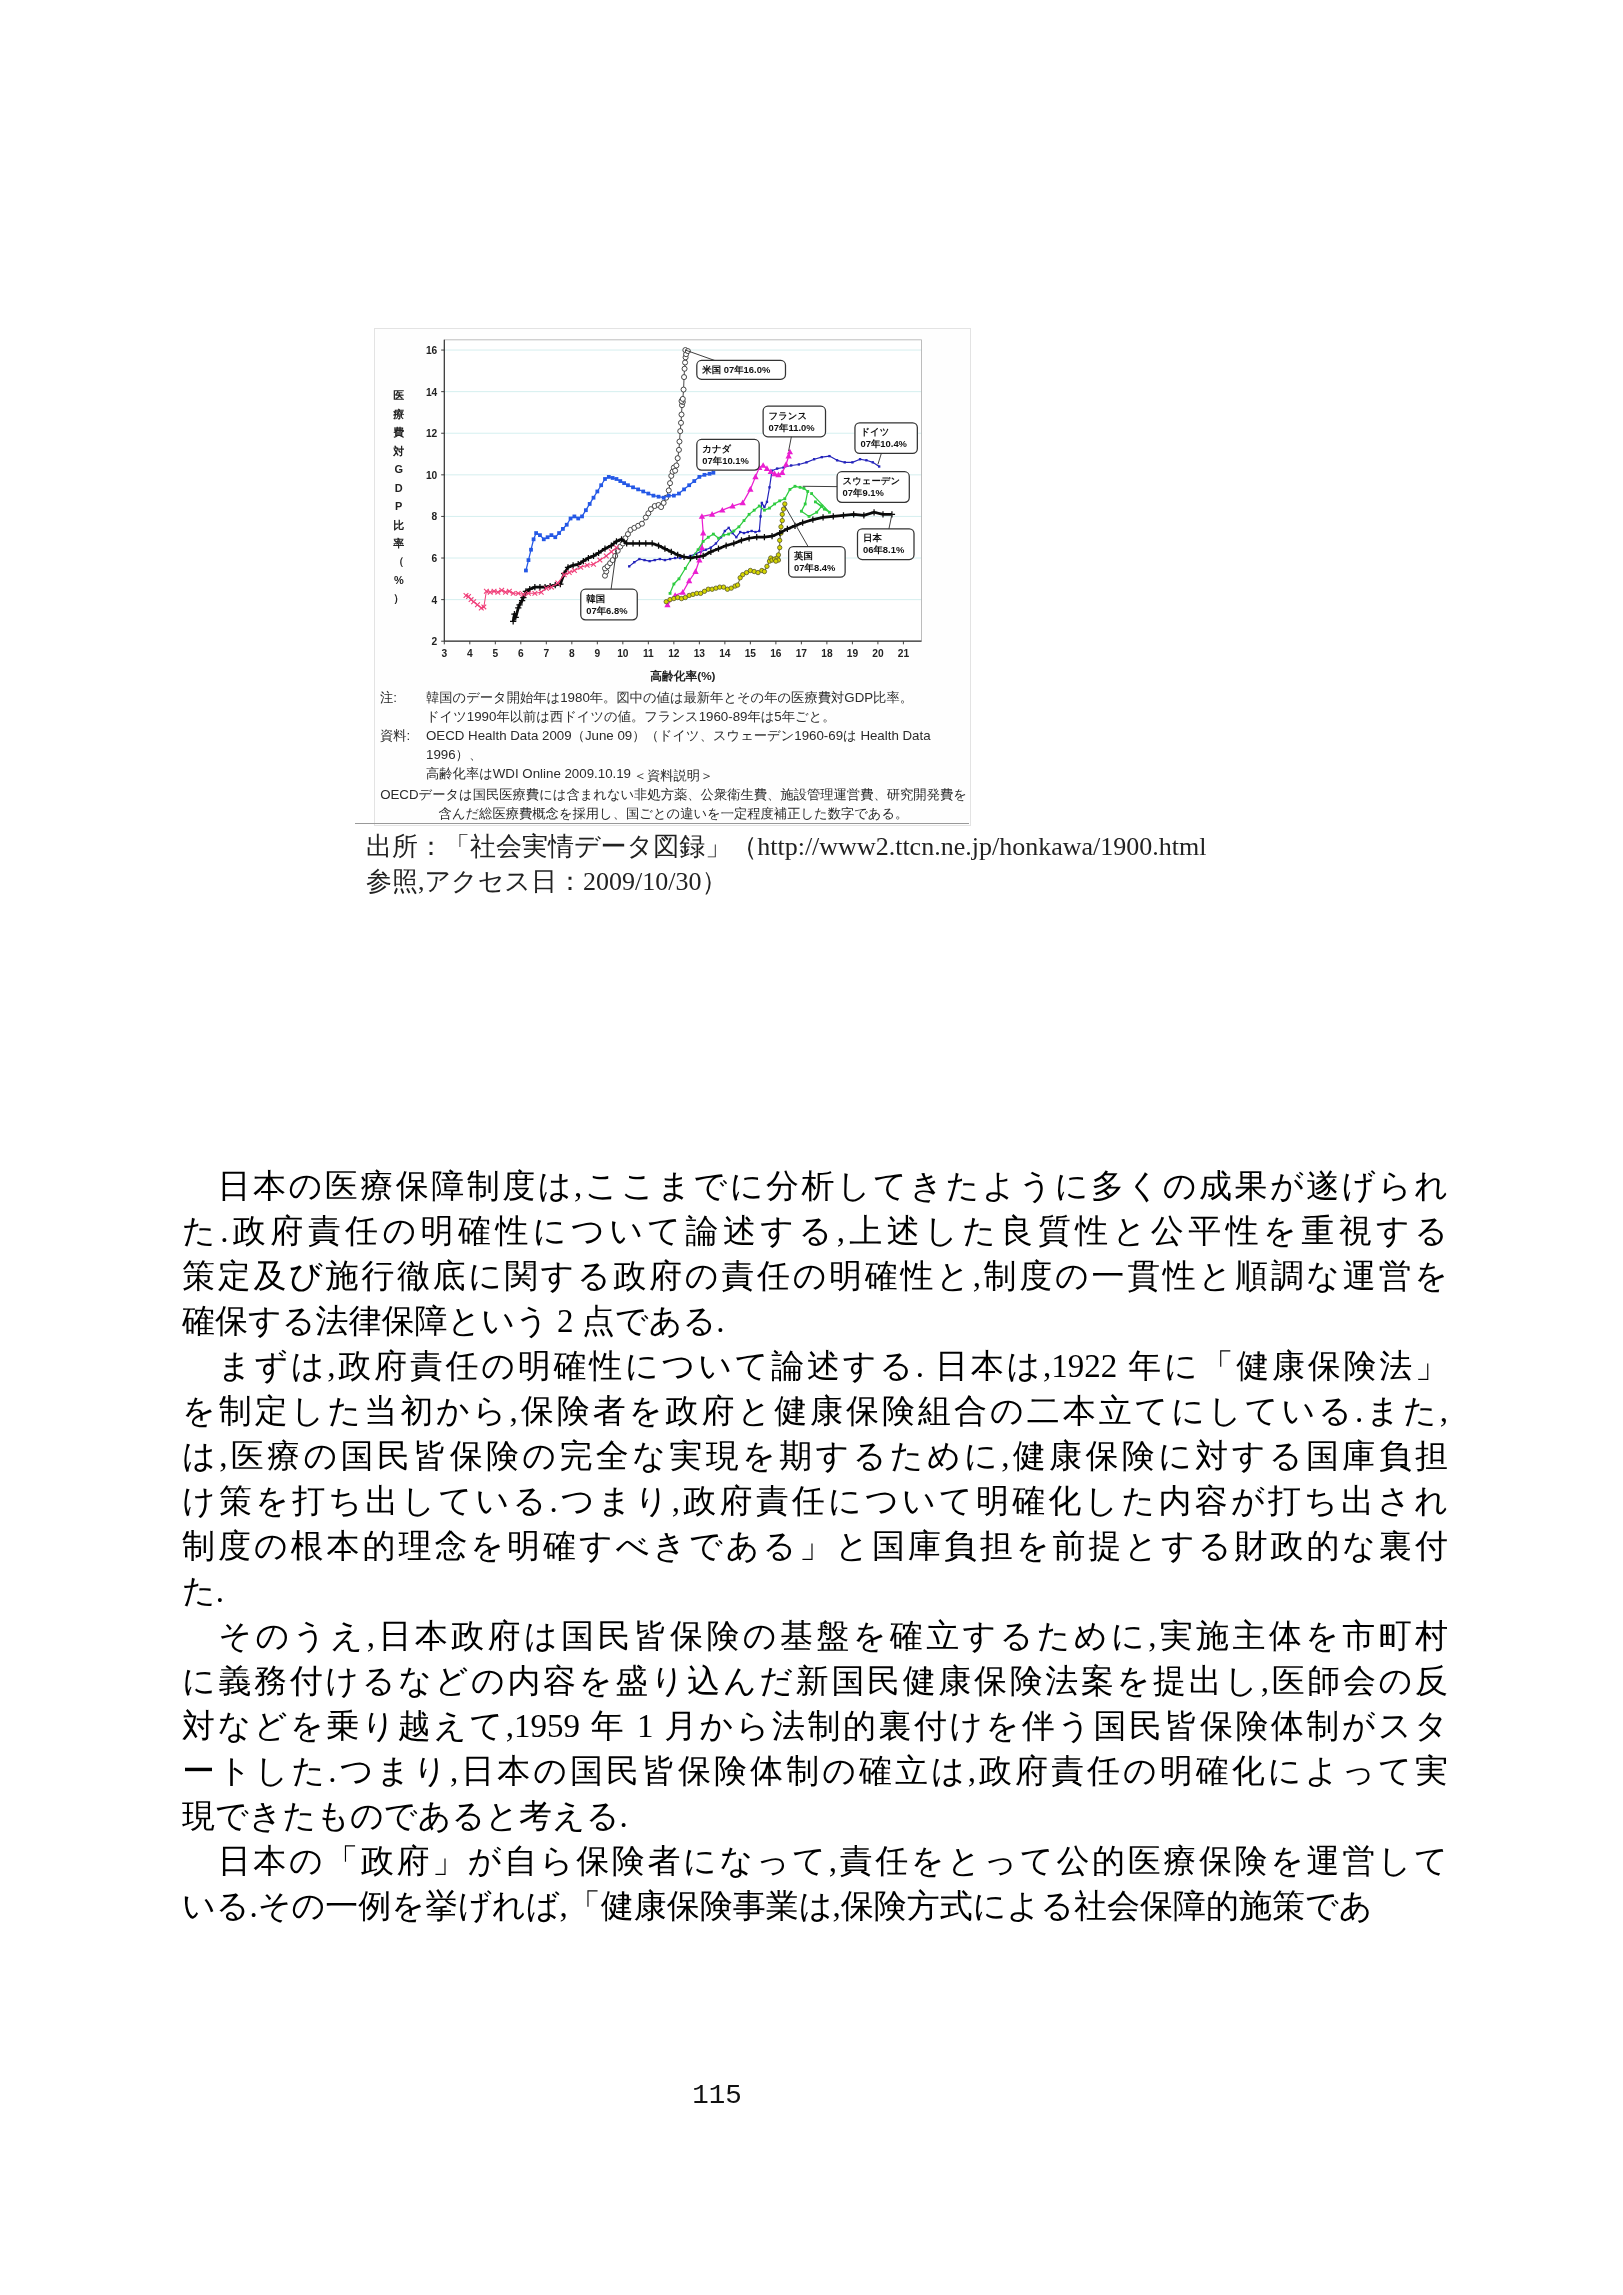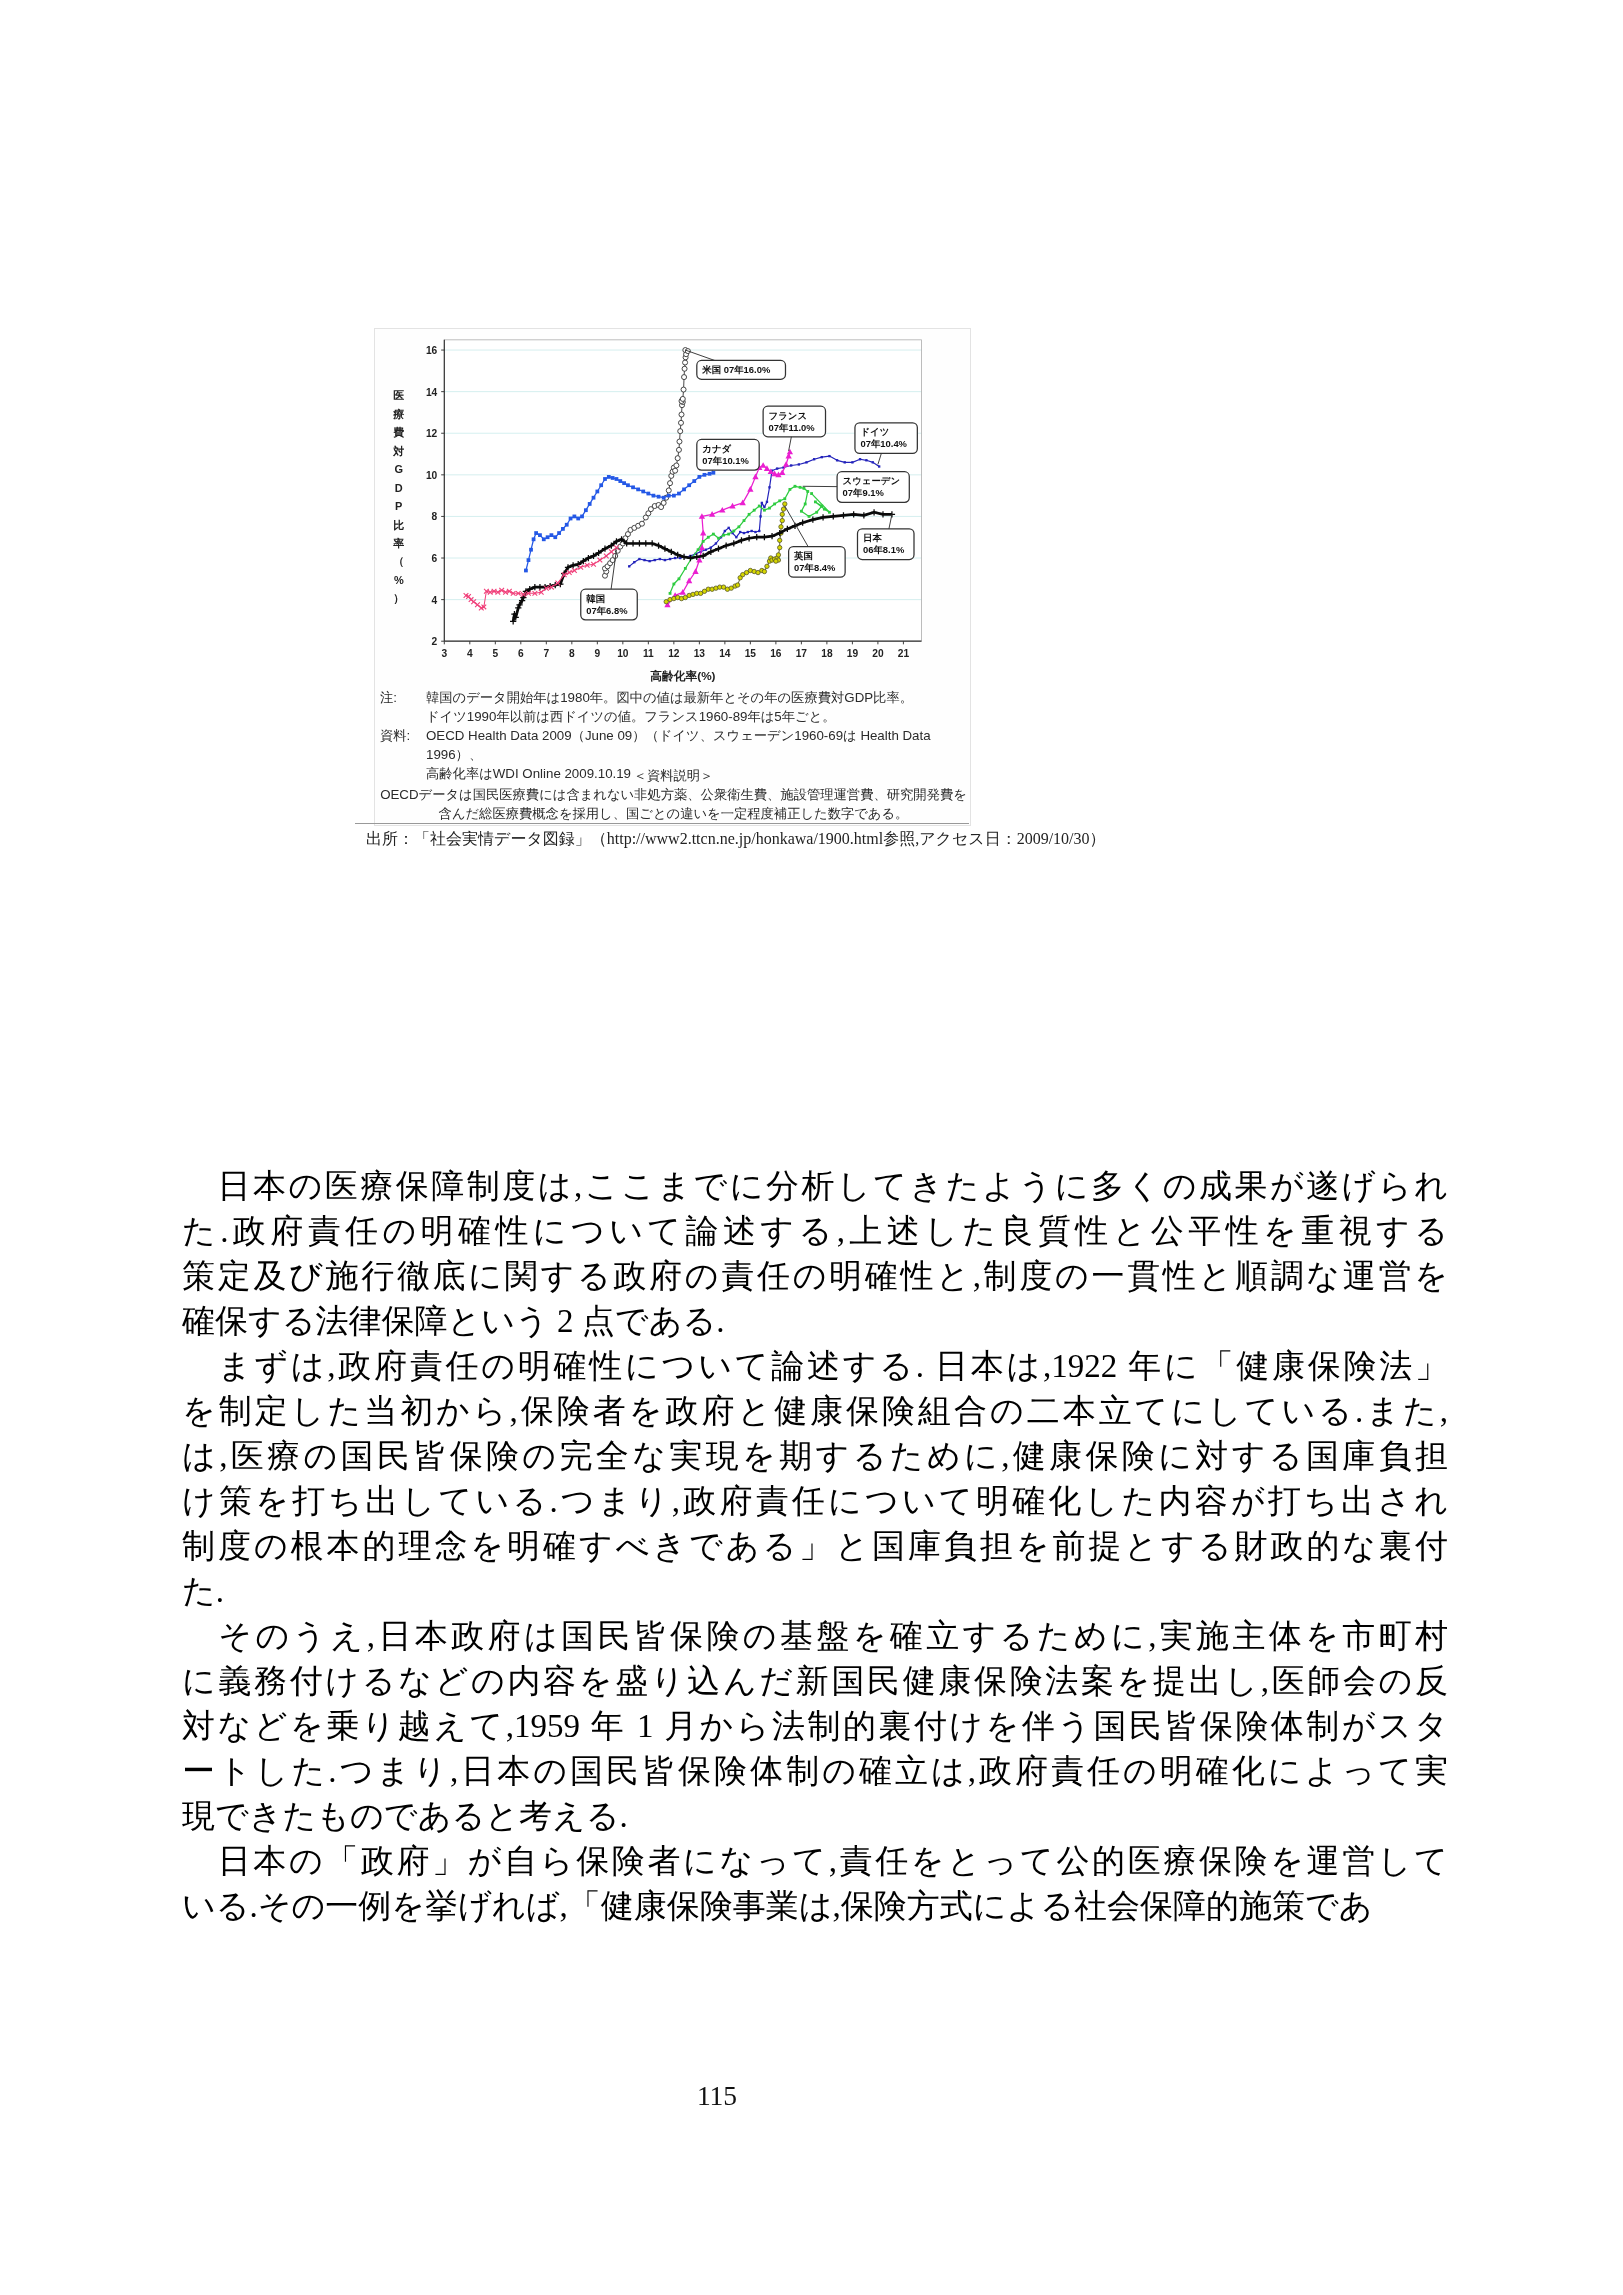--- a/index.html
+++ b/index.html
@@ -14,28 +14,28 @@
          font-size:13.3px;line-height:19px;color:#2a2a2a;}
   .nrow{display:flex;}
   .nlabel{flex:0 0 46px;}
   .nlines{flex:1;}
   .desc{position:absolute;left:380px;top:766px;width:587px;
         font-family:"Liberation Sans","DejaVu Sans",sans-serif;
         font-size:13.3px;line-height:19px;color:#2a2a2a;text-align:center;}
   .divider{position:absolute;left:355px;top:823px;width:614px;height:0;
            border-top:0.8px solid #999;}
   .credit{position:absolute;left:366px;top:829px;width:864px;
-          font-size:16px;color:#222;}
+          font-size:26px;color:#222;}
   
   .bodytext{position:absolute;left:182px;top:1164px;width:1266px;}
   .bline{height:45px;line-height:45px;font-size:33px;white-space:nowrap;
          text-align:justify;text-align-last:justify;overflow:hidden;}
   .bline.last{text-align-last:left;}
   .pagenum{position:absolute;left:0;top:2080px;width:1434px;text-align:center;
-           font-size:27.5px;color:#111;}
+           font-size:27.5px;color:#111;font-family:Liberation Mono, monospace;}
 </style>
 </head>
 <body>
 
 <div class="page">
 
   <div class="figure-frame"></div>
 
   <div id="chart"><svg viewBox="0 0 755 460" width="593" height="361">
         <rect x="88" y="10" width="608" height="384" fill="#ffffff" stroke="none"></rect>

